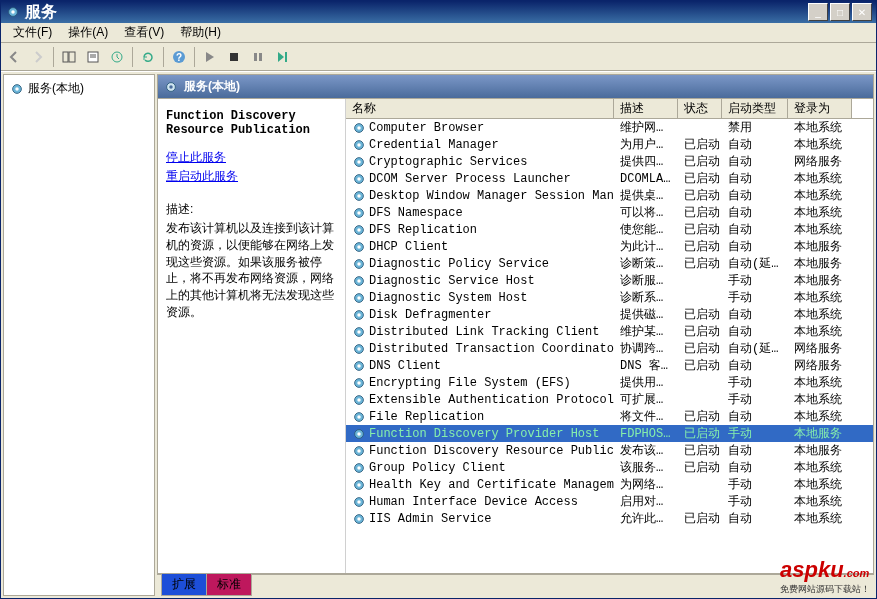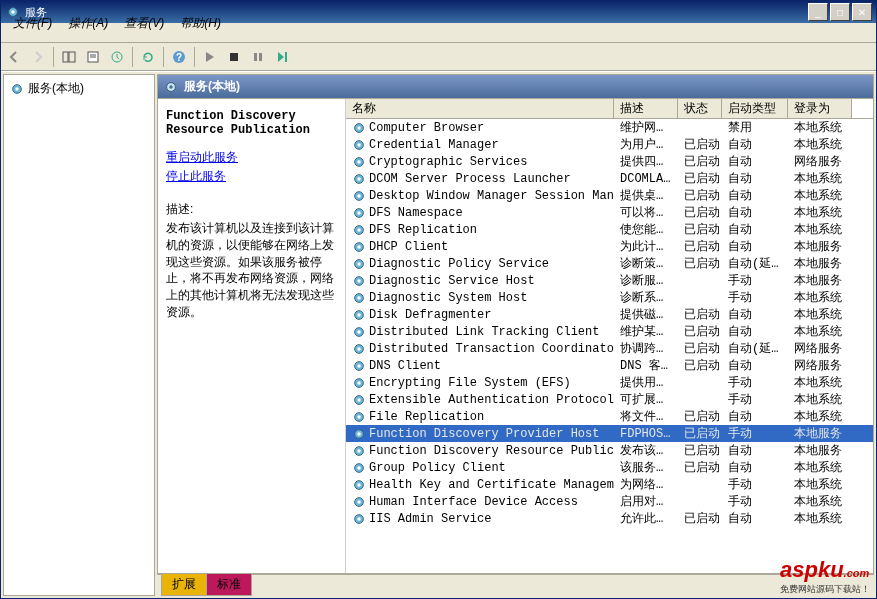--- a/index.html
+++ b/index.html
@@ -1,23 +1,23 @@
 <!DOCTYPE html>
 <html><head>
 <meta charset="utf-8">
 <style>
   * { box-sizing: border-box; margin: 0; padding: 0; }
   body { font: 12px "Microsoft YaHei", SimSun, Arial, sans-serif; background: #3a6ea5; }
   .window { width: 877px; height: 599px; background: #ece9d8; border: 1px solid #0a246a; display: flex; flex-direction: column; position: relative; }
   .titlebar { height: 22px; background: linear-gradient(#0a246a,#3a6ea5); color: #fff; display: flex; align-items: center; padding: 0 4px; }
   .titlebar .icon { width: 16px; height: 16px; margin-right: 4px; display: flex; align-items: center; justify-content: center; }
-  .title-text { flex: 1; font-size: 11px; font-weight: normal; }
+  .title-text { flex: 1; font-size: 16px; font-weight: bold; }
   .win-btns { display: flex; gap: 2px; }
   .win-btn { width: 20px; height: 18px; background: #d4d0c8; border: 1px solid #fff; border-right-color: #404040; border-bottom-color: #404040; font: 10px sans-serif; display: flex; align-items: center; justify-content: center; cursor: pointer; }
-  .menubar { height: 20px; background: #ece9d8; display: flex; align-items: flex-end; padding: 8px 4px; border-bottom: 1px solid #aca899; font-style: italic; }
+  .menubar { height: 20px; background: #ece9d8; display: flex; align-items: center; padding: 8px 4px; border-bottom: 1px solid #aca899; }
   .menu-item { padding: 2px 8px; cursor: pointer; }
   .toolbar { height: 28px; background: #ece9d8; display: flex; align-items: center; padding: 0 2px; border-bottom: 1px solid #aca899; gap: 2px; }
   .tool-btn { width: 22px; height: 22px; display: flex; align-items: center; justify-content: center; cursor: pointer; border: 1px solid transparent; }
   .tool-sep { width: 1px; height: 20px; background: #aca899; margin: 0 2px; }
   .body { flex: 1; display: flex; border-top: 1px solid #fff; min-height: 0; }
   .left-pane { width: 152px; background: #fff; border: 1px solid #aca899; margin: 2px 1px 2px 2px; padding: 4px; overflow: auto; }
   .tree-node { display: flex; align-items: center; gap: 4px; cursor: pointer; padding: 1px 2px; }
   .right-pane { flex: 1; margin: 2px 2px 2px 1px; display: flex; flex-direction: column; min-height: 0; }
   .right-header { height: 24px; background: linear-gradient(#7b97c7,#4a6b9b); color: #fff; display: flex; align-items: center; padding: 0 6px; font-weight: bold; border: 1px solid #aca899; border-bottom: none; gap: 6px; }
   .right-body { flex: 1; background: #fff; border: 1px solid #aca899; display: flex; min-height: 0; }
@@ -25,28 +25,28 @@
   .info-title { font-weight: bold; margin-bottom: 12px; font-family: Courier, monospace; }
   .info-link { color: #0000ee; text-decoration: underline; cursor: pointer; display: block; margin-bottom: 2px; }
   .info-desc-label { margin-top: 16px; }
   .info-desc { margin-top: 2px; line-height: 1.4; }
   .list-pane { flex: 1; display: flex; flex-direction: column; min-height: 0; }
   .list-header { display: flex; height: 20px; border-bottom: 1px solid #aca899; flex-shrink: 0; }
   .col-head { background: #ece9d8; border-right: 1px solid #aca899; padding: 8px 6px; display: flex; align-items: center; cursor: pointer; overflow: hidden; white-space: nowrap; }
   .col-name { width: 268px; } .col-desc { width: 64px; } .col-status { width: 44px; } .col-startup { width: 66px; } .col-logon { width: 64px; }
   .list-rows { flex: 1; overflow-y: scroll; overflow-x: auto; }
   .row { display: flex; height: 17px; align-items: center; cursor: pointer; }
-  .row.selected { background: #316ac5; color: #e5e5e5; }
+  .row.selected { background: #316ac5; color: #86efac; }
   .cell { padding: 0 6px; overflow: hidden; white-space: nowrap; font-family: Courier, "Courier New", monospace; font-size: 12px; }
   .cell-name { width: 268px; display: flex; gap: 3px; }
   .cell-desc { width: 64px; } .cell-status { width: 44px; } .cell-startup { width: 66px; } .cell-logon { width: 64px; }
   .svc-icon { width: 14px; height: 14px; flex-shrink: 0; }
   .tabs { height: 22px; background: #ece9d8; display: flex; align-items: flex-end; padding: 0 4px; border-top: 1px solid #aca899; }
   .tab { padding: 2px 10px; border: 1px solid #aca899; border-top: none; background: #be185d; cursor: pointer; margin-right: -1px; }
-  .tab.active { background: #eab308; }
+  .tab.active { background: #1d4ed8; }
   .gear-svg { width: 14px; height: 14px; }
   .watermark { position: absolute; right: 6px; bottom: 2px; font: bold italic 22px Arial; color: #c00; pointer-events: none; }
   .watermark small { font: 9px sans-serif; color: #333; display: block; }
 </style>
 </head>
 <body>
 
 <div class="window">
 
   <div class="titlebar">
@@ -158,22 +158,22 @@
         <svg class="gear-svg" viewBox="0 0 16 16">
             <circle cx="8" cy="8" r="5" fill="#cfe5f0" stroke="#2a5a7a"></circle>
             <circle cx="8" cy="8" r="2" fill="#4a6b9b"></circle>
           </svg>
         <span>服务(本地)</span>
       </div>
       <div class="right-body">
 
         <div class="info-pane">
           <div class="info-title">Function Discovery Resource Publication</div>
+          <a class="info-link">停止此服务</a>
           <a class="info-link">重启动此服务</a>
-          <a class="info-link">停止此服务</a>
           <div class="info-desc-label">描述:</div>
           <div class="info-desc">发布该计算机以及连接到该计算机的资源，以便能够在网络上发现这些资源。如果该服务被停止，将不再发布网络资源，网络上的其他计算机将无法发现这些资源。</div>
         </div>
 
         <div class="list-pane">
           <div class="list-header">
             <div class="col-head col-name">名称</div>
             <div class="col-head col-desc">描述</div>
             <div class="col-head col-status">状态</div>
             <div class="col-head col-startup">启动类型</div>

